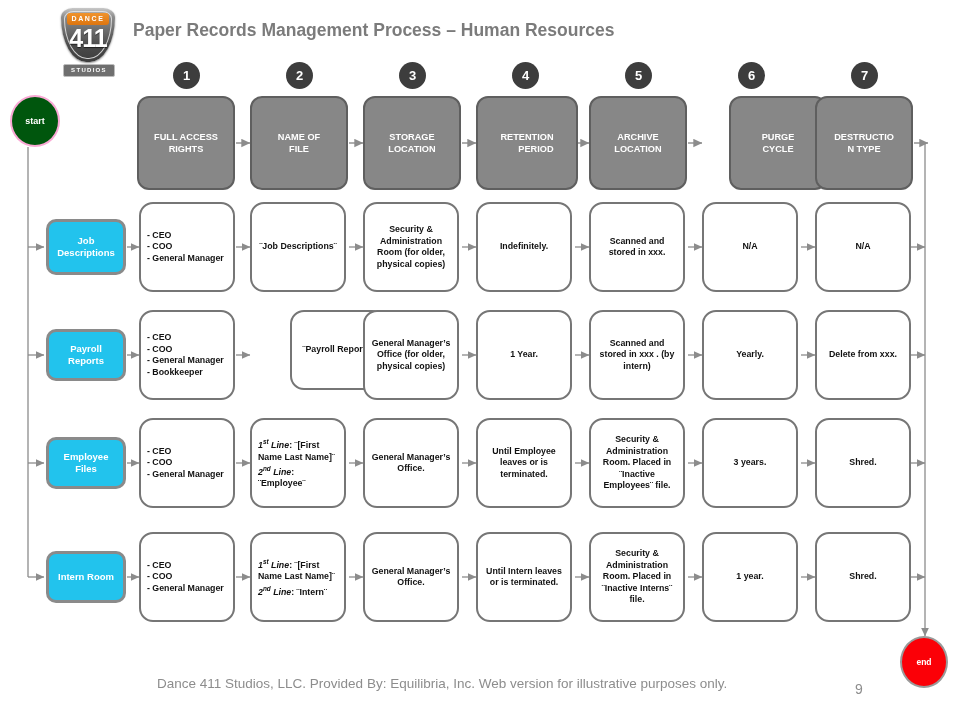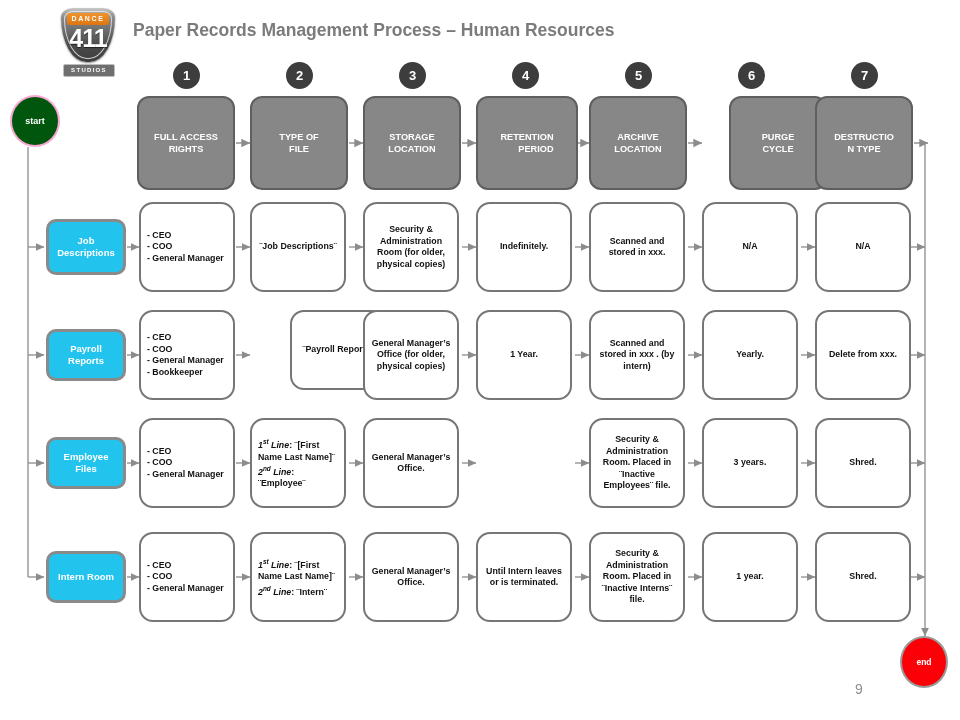--- a/index.html
+++ b/index.html
@@ -202,21 +202,21 @@
   <div class="numcircle" style="left:173px;top:62px;">1</div>
   <div class="numcircle" style="left:286px;top:62px;">2</div>
   <div class="numcircle" style="left:399px;top:62px;">3</div>
   <div class="numcircle" style="left:512px;top:62px;">4</div>
   <div class="numcircle" style="left:625px;top:62px;">5</div>
   <div class="numcircle" style="left:738px;top:62px;">6</div>
   <div class="numcircle" style="left:851px;top:62px;">7</div>
 
   <div class="hdrbox" style="left: 137px; top: 96px; width: 98px; height: 94px; white-space: pre-line;">FULL ACCESS
 RIGHTS</div>
-  <div class="hdrbox" style="left: 250px; top: 96px; width: 98px; height: 94px; white-space: pre-line;">TYPE  OF
+  <div class="hdrbox" style="left: 250px; top: 96px; width: 98px; height: 94px; white-space: pre-line;">NAME  OF
 FILE</div>
   <div class="hdrbox" style="left: 363px; top: 96px; width: 98px; height: 94px; white-space: pre-line;">STORAGE
 LOCATION</div>
   <div class="hdrbox" style="left: 476px; top: 96px; width: 102px; height: 94px; white-space: pre-line; text-align: right;">RETENTION
 PERIOD</div>
   <div class="hdrbox" style="left: 589px; top: 96px; width: 98px; height: 94px; white-space: pre-line;">ARCHIVE
 LOCATION</div>
   <div class="hdrbox" style="left: 702px; top: 96px; width: 98px; height: 94px; white-space: pre-line; margin-left: 27px;">PURGE
 CYCLE</div>
   <div class="hdrbox" style="left: 815px; top: 96px; width: 98px; height: 94px; white-space: pre-line;">DESTRUCTIO
@@ -280,20 +280,23 @@
       <span class="inner" style="white-space: pre-line;">- CEO
 - COO
 - General Manager</span>
     </div>
   <div class="cell left" style="left:250px;top:418px;width:96px;height:90px;">
     <span class="inner" style="white-space: pre-line;"><i><b>1</b><sup>st</sup><b> Line</b></i><span>: ¨[First Name Last Name]¨</span><br><i><b>2</b><sup>nd</sup><b> Line</b></i><span>: ¨Employee¨</span></span>
   </div>
   <div class="cell center" style="left:363px;top:418px;width:96px;height:90px;">
       <span class="inner" style="white-space: pre-line;">General Manager’s Office.</span>
     </div>
+  <div class="cell center" style="left:476px;top:418px;width:96px;height:90px;">
+      <span class="inner" style="white-space: pre-line;">Until Employee leaves or is terminated.</span>
+    </div>
   <div class="cell center" style="left:589px;top:418px;width:96px;height:90px;">
       <span class="inner" style="white-space: pre-line;">Security &amp; Administration Room.  Placed in ¨Inactive Employees¨ file.</span>
     </div>
   <div class="cell center" style="left:702px;top:418px;width:96px;height:90px;">
       <span class="inner" style="white-space: pre-line;">3 years.</span>
     </div>
   <div class="cell center" style="left:815px;top:418px;width:96px;height:90px;">
       <span class="inner" style="white-space: pre-line;">Shred.</span>
     </div>
 
@@ -314,15 +317,16 @@
   <div class="cell center" style="left:589px;top:532px;width:96px;height:90px;">
       <span class="inner" style="white-space: pre-line;">Security &amp; Administration Room.  Placed in ¨Inactive Interns¨ file.</span>
     </div>
   <div class="cell center" style="left:702px;top:532px;width:96px;height:90px;">
       <span class="inner" style="white-space: pre-line;">1 year.</span>
     </div>
   <div class="cell center" style="left:815px;top:532px;width:96px;height:90px;">
       <span class="inner" style="white-space: pre-line;">Shred.</span>
     </div>
 
+  <div class="footer">Dance 411 Studios, LLC.  Provided By: Equilibria, Inc.   Web version for illustrative purposes only.</div>
   <div class="pagenum">9</div>
 
 </div>
 
 </body></html>

